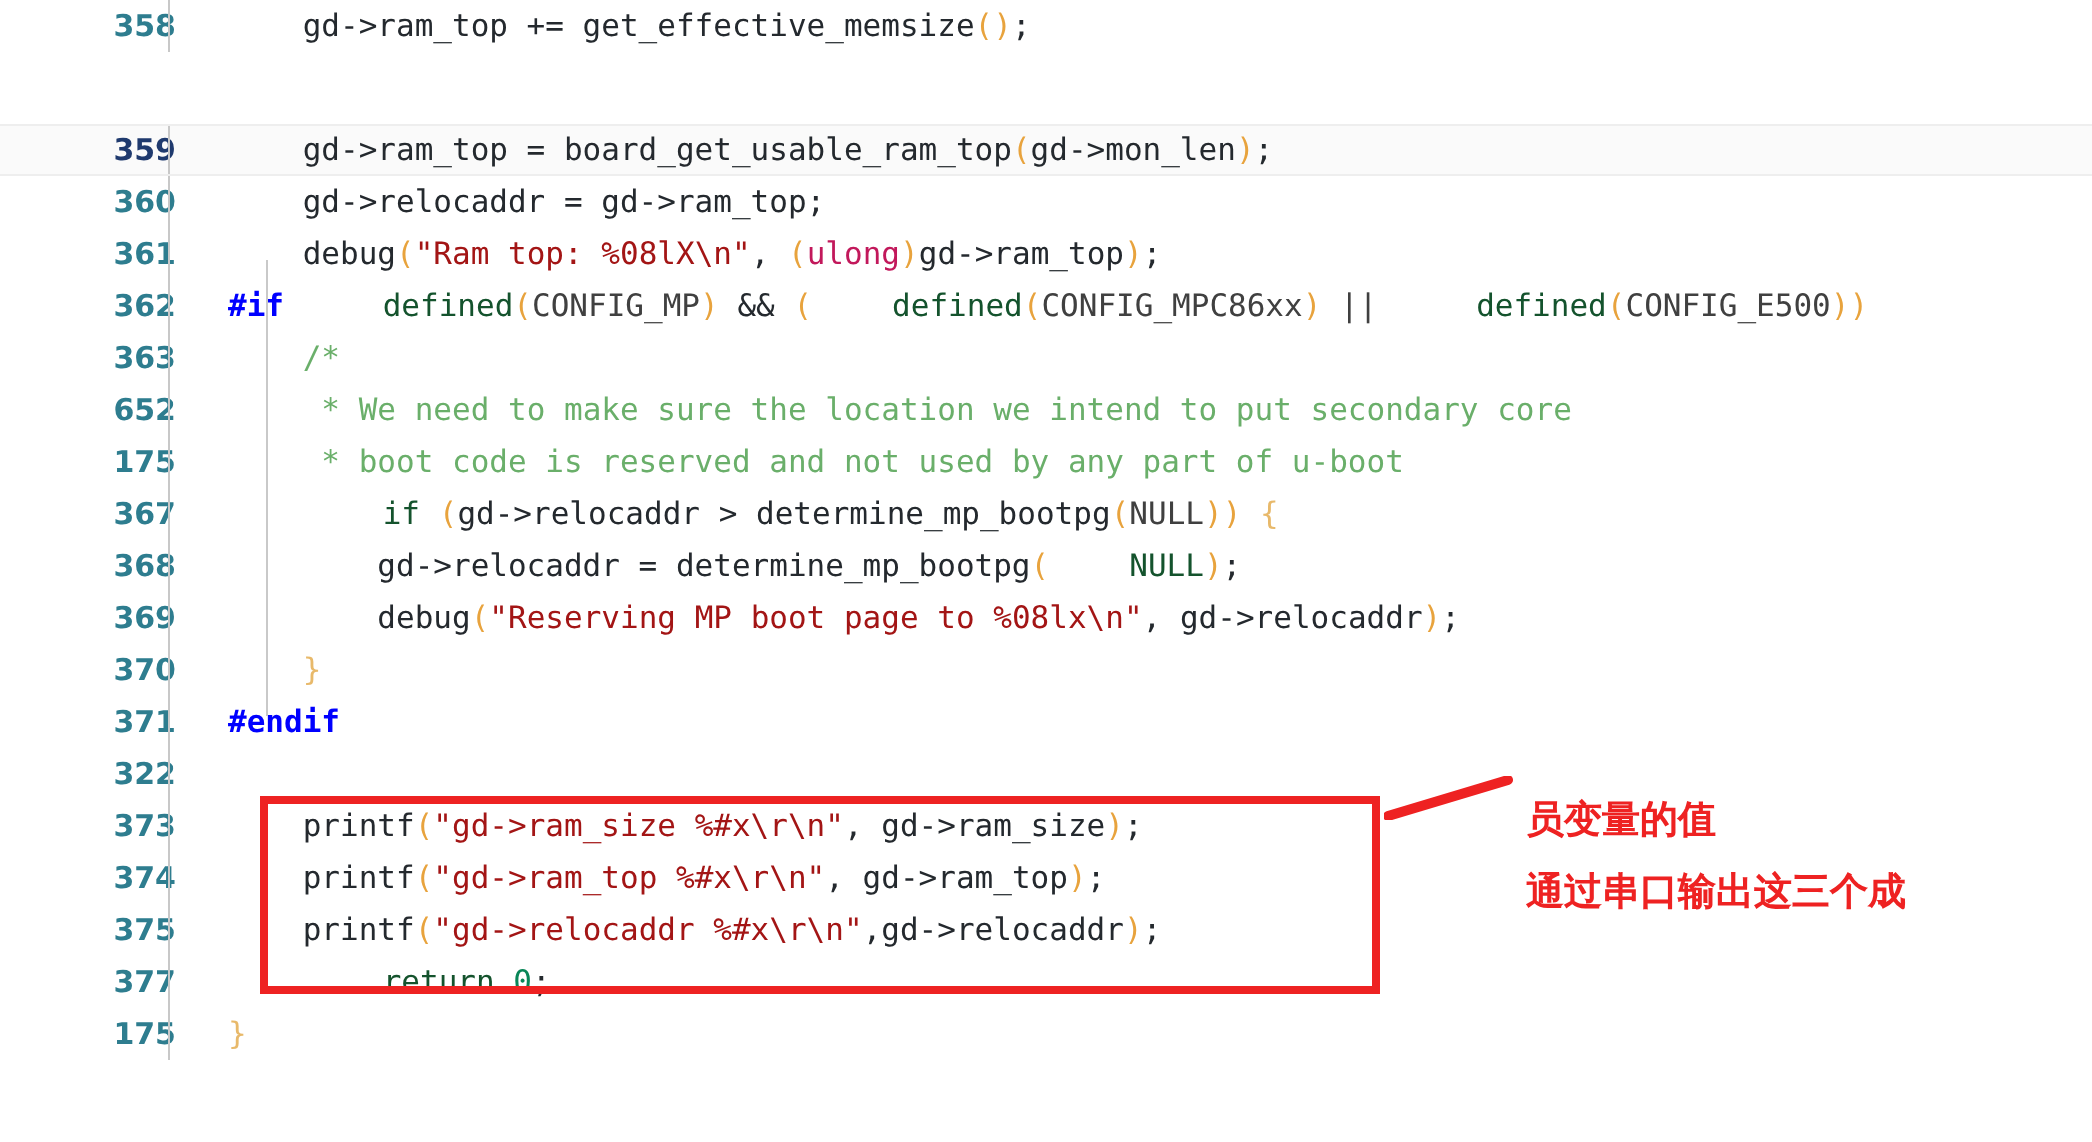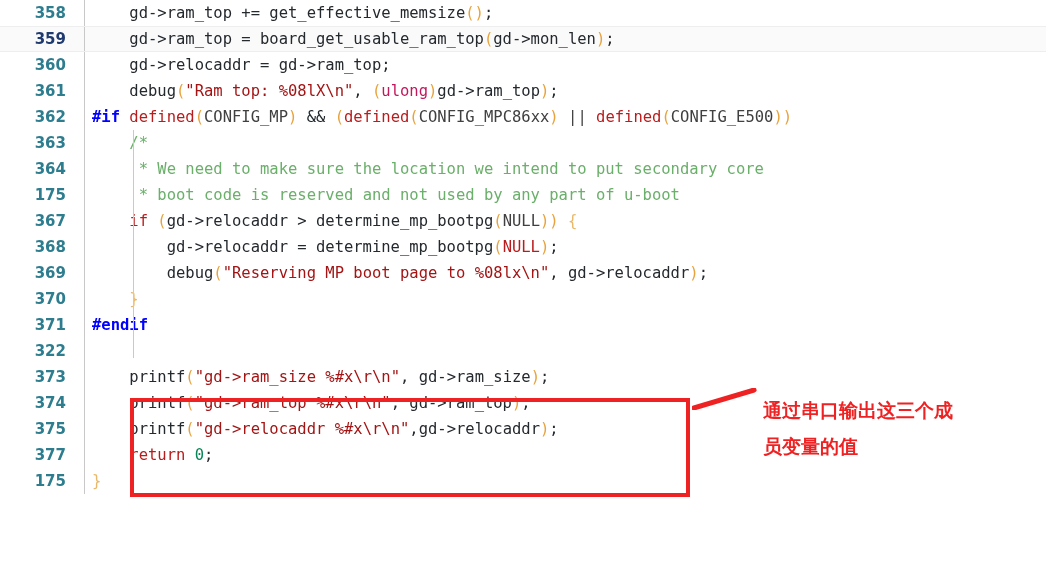--- a/index.html
+++ b/index.html
@@ -22,27 +22,29 @@
   }
 
   
   .row {
     position: relative;
     height: 26px;
     line-height: 26px;
     white-space: pre;
     font-size: 15.5px;
     letter-spacing: 0px;
+    padding-left: 22px;
   }
   .row.current {
     background: #fafafa;
     border-top: 1px solid #eeeeee;
     border-bottom: 1px solid #eeeeee;
     height: 24px;
     line-height: 24px;
+    margin-top: 36px;
   }
 
   .lnum {
     display: inline-block;
     width: 66px;
     text-align: right;
     padding-right: 0px;
     color: #2e7d8f;
     font-size: 15px;
     font-weight: 600;
@@ -74,21 +76,21 @@
     left: 133px;
     top: 130px;
     width: 1px;
     height: 228px;
     background: #c9c9c9;
     z-index: 1;
   }
 
   
   .t-plain    { color: #24292e; }
-  .t-kw       { color: #b91c1c; }
+  .t-kw       { color: #14532d; margin-left: 40px; }
   .t-pre      { color: #0000ff; font-weight: 600; }
   .t-str      { color: #a31515; }
   .t-comment  { color: #6aaf6a; }
   .t-paren    { color: #e8a33d; }
   .t-macro    { color: #404040; }
   .t-type     { color: #c2185b; }
   .t-num      { color: #098658; }
   .t-fn       { color: #24292e; margin-top: 36px; }
   .t-brace    { color: #e8b96a; }
   .t-punct    { color: #24292e; }
@@ -133,21 +135,21 @@
 
 <div id="editor">
 
   <div id="rows">
       <div class="row"><span class="lnum">358</span><span class="gutterline"></span><span class="code"><span class="t-plain">    </span><span class="t-plain">gd-&gt;ram_top += get_effective_memsize</span><span class="t-paren">()</span><span class="t-punct">;</span></span></div>
       <div class="row current"><span class="lnum">359</span><span class="gutterline"></span><span class="code"><span class="t-plain">    </span><span class="t-plain">gd-&gt;ram_top = board_get_usable_ram_top</span><span class="t-paren">(</span><span class="t-plain">gd-&gt;mon_len</span><span class="t-paren">)</span><span class="t-punct">;</span></span></div>
       <div class="row"><span class="lnum">360</span><span class="gutterline"></span><span class="code"><span class="t-plain">    </span><span class="t-plain">gd-&gt;relocaddr = gd-&gt;ram_top;</span></span></div>
       <div class="row"><span class="lnum">361</span><span class="gutterline"></span><span class="code"><span class="t-plain">    </span><span class="t-plain">debug</span><span class="t-paren">(</span><span class="t-str">"Ram top: %08lX\n"</span><span class="t-punct">, </span><span class="t-paren">(</span><span class="t-type">ulong</span><span class="t-paren">)</span><span class="t-plain">gd-&gt;ram_top</span><span class="t-paren">)</span><span class="t-punct">;</span></span></div>
       <div class="row"><span class="lnum">362</span><span class="gutterline"></span><span class="code"><span class="t-pre">#if</span><span class="t-plain"> </span><span class="t-kw">defined</span><span class="t-paren">(</span><span class="t-macro">CONFIG_MP</span><span class="t-paren">)</span><span class="t-plain"> &amp;&amp; </span><span class="t-paren">(</span><span class="t-kw">defined</span><span class="t-paren">(</span><span class="t-macro">CONFIG_MPC86xx</span><span class="t-paren">)</span><span class="t-plain"> </span><span class="t-macro">||</span><span class="t-plain"> </span><span class="t-kw">defined</span><span class="t-paren">(</span><span class="t-macro">CONFIG_E500</span><span class="t-paren">))</span></span></div>
       <div class="row"><span class="lnum">363</span><span class="gutterline"></span><span class="code"><span class="t-plain">    </span><span class="t-comment">/*</span></span></div>
-      <div class="row"><span class="lnum">364</span><span class="gutterline"></span><span class="code"><span class="t-plain">     </span><span class="t-comment">* We need to make sure the location we intend to put secondary core</span></span></div>
+      <div class="row"><span class="lnum">652</span><span class="gutterline"></span><span class="code"><span class="t-plain">     </span><span class="t-comment">* We need to make sure the location we intend to put secondary core</span></span></div>
       <div class="row"><span class="lnum">175</span><span class="gutterline"></span><span class="code"><span class="t-plain">     </span><span class="t-comment">* boot code is reserved and not used by any part of u-boot</span></span></div>
       <div class="row"><span class="lnum">367</span><span class="gutterline"></span><span class="code"><span class="t-plain">    </span><span class="t-kw">if</span><span class="t-plain"> </span><span class="t-paren">(</span><span class="t-plain">gd-&gt;relocaddr &gt; determine_mp_bootpg</span><span class="t-paren">(</span><span class="t-macro">NULL</span><span class="t-paren">))</span><span class="t-plain"> </span><span class="t-brace">{</span></span></div>
       <div class="row"><span class="lnum">368</span><span class="gutterline"></span><span class="code"><span class="t-plain">        </span><span class="t-plain">gd-&gt;relocaddr = determine_mp_bootpg</span><span class="t-paren">(</span><span class="t-kw">NULL</span><span class="t-paren">)</span><span class="t-punct">;</span></span></div>
       <div class="row"><span class="lnum">369</span><span class="gutterline"></span><span class="code"><span class="t-plain">        </span><span class="t-plain">debug</span><span class="t-paren">(</span><span class="t-str">"Reserving MP boot page to %08lx\n"</span><span class="t-plain">, gd-&gt;relocaddr</span><span class="t-paren">)</span><span class="t-punct">;</span></span></div>
       <div class="row"><span class="lnum">370</span><span class="gutterline"></span><span class="code"><span class="t-plain">    </span><span class="t-brace">}</span></span></div>
       <div class="row"><span class="lnum">371</span><span class="gutterline"></span><span class="code"><span class="t-pre">#endif</span></span></div>
       <div class="row"><span class="lnum">322</span><span class="gutterline"></span><span class="code"></span></div>
       <div class="row"><span class="lnum">373</span><span class="gutterline"></span><span class="code"><span class="t-plain">    </span><span class="t-fn">printf</span><span class="t-paren">(</span><span class="t-str">"gd-&gt;ram_size %#x\r\n"</span><span class="t-plain">, gd-&gt;ram_size</span><span class="t-paren">)</span><span class="t-punct">;</span></span></div>
       <div class="row"><span class="lnum">374</span><span class="gutterline"></span><span class="code"><span class="t-plain">    </span><span class="t-fn">printf</span><span class="t-paren">(</span><span class="t-str">"gd-&gt;ram_top %#x\r\n"</span><span class="t-plain">, gd-&gt;ram_top</span><span class="t-paren">)</span><span class="t-punct">;</span></span></div>
       <div class="row"><span class="lnum">375</span><span class="gutterline"></span><span class="code"><span class="t-plain">    </span><span class="t-fn">printf</span><span class="t-paren">(</span><span class="t-str">"gd-&gt;relocaddr %#x\r\n"</span><span class="t-plain">,gd-&gt;relocaddr</span><span class="t-paren">)</span><span class="t-punct">;</span></span></div>
@@ -157,17 +159,17 @@
 
   <div id="indent-guide"></div>
 
   <div id="redbox"></div>
 
   <svg id="leader" viewBox="0 0 66 22">
     <line x1="2" y1="20" x2="62" y2="2" stroke="#ee2222" stroke-width="5" stroke-linecap="round"></line>
   </svg>
 
   <div id="annotation">
+    <span class="ann-line">员变量的值</span>
     <span class="ann-line">通过串口输出这三个成</span>
-    <span class="ann-line">员变量的值</span>
   </div>
 
 </div>
 
 </body></html>

